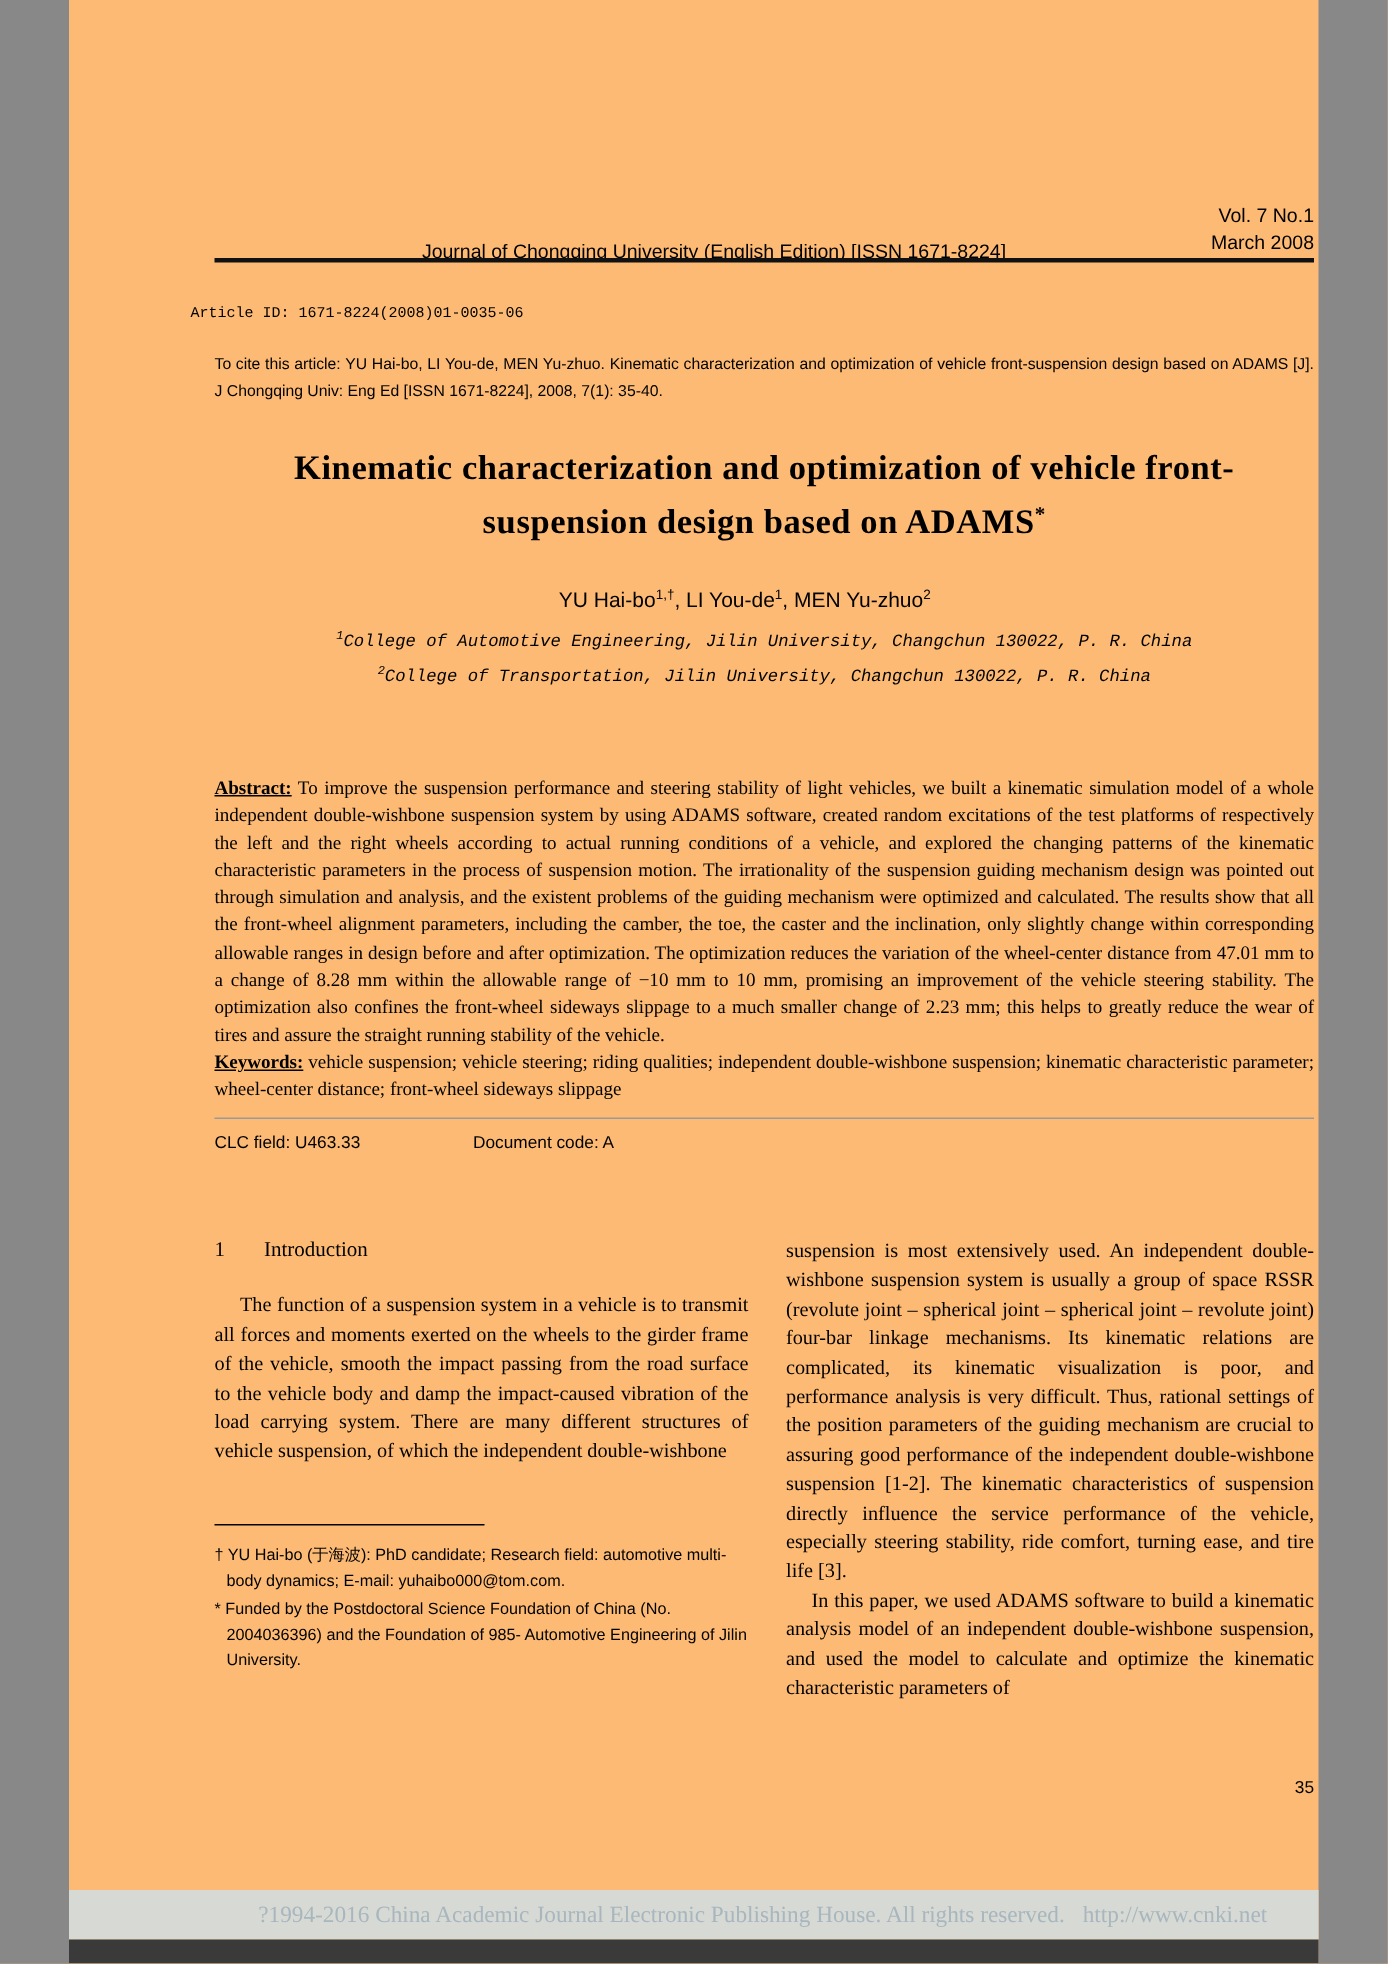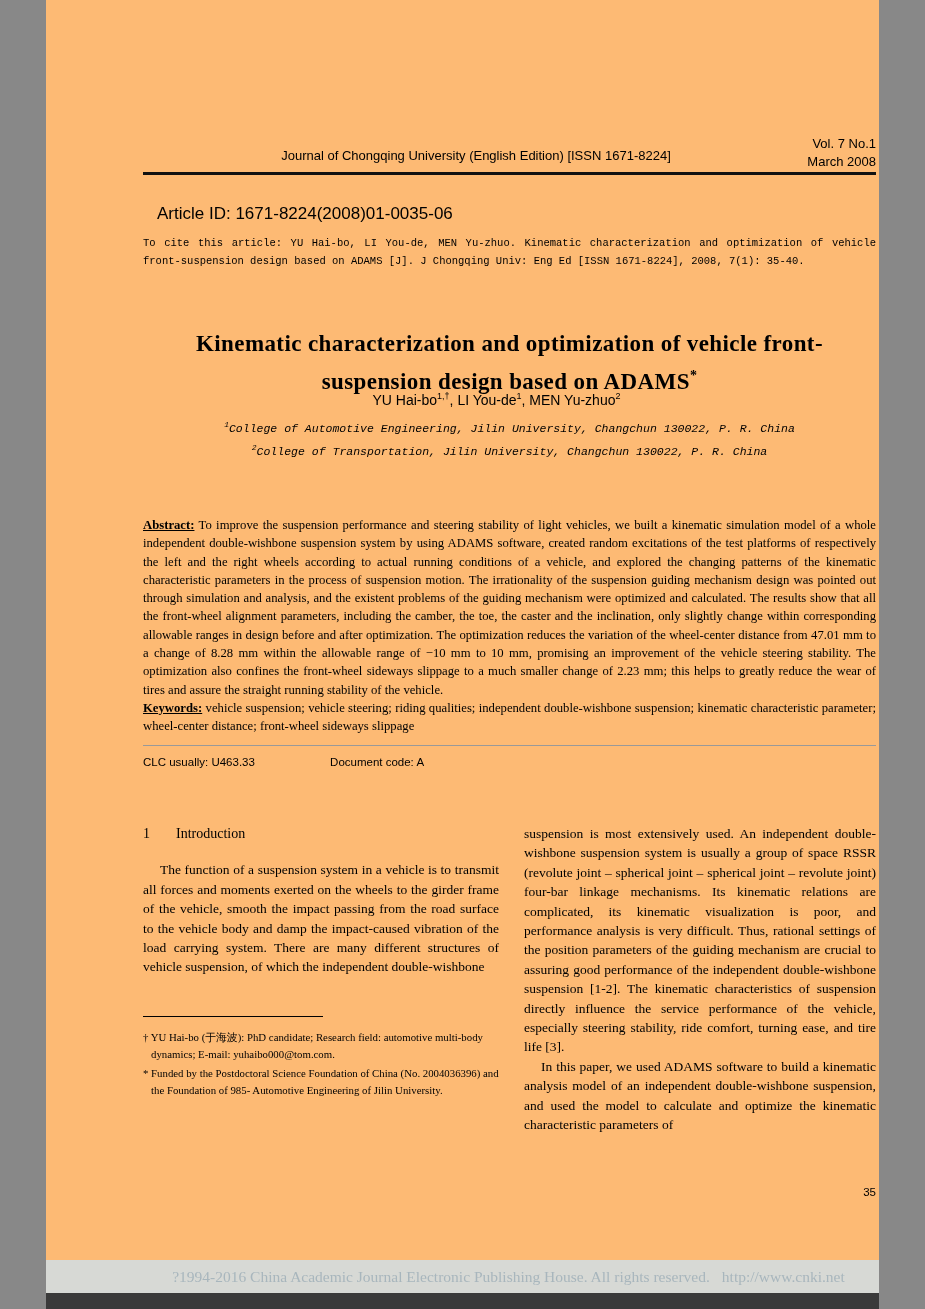--- a/index.html
+++ b/index.html
@@ -6,31 +6,31 @@
   html,body { background:#888; }
   .page {
     position:relative; width:833px; height:1309px; margin:0 auto;
     background:#fdba74; overflow:hidden;
     font-family:"Liberation Serif", serif; color:#000;
   }
 
   
   .vol-block { position:absolute; top:135px; left:97px; width:733px; text-align:right;
     font-family:"Liberation Sans", sans-serif; font-size:13px; line-height:18px; }
-  .journal-line { position:absolute; top:148px; left:0; width:860px; text-align:center;
+  .journal-line { position:absolute; top:160px; left:0; width:860px; text-align:center;
     font-family:"Liberation Sans", sans-serif; font-size:13px; }
   .rule-top { position:absolute; top:172px; left:97px; width:733px; height:3px; background:#111; }
 
-  .article-id { position:absolute; top:204px; left:111px;
-    font-family:Liberation Sans, sans-serif; font-size:17px; }
+  .article-id { position:absolute; top:204px; left:81px;
+    font-family:Liberation Mono, monospace; font-size:10px; }
   .cite { position:absolute; top:234px; left:97px; width:733px;
-    font-family:Liberation Mono, monospace; font-size:10.5px; line-height:18px; text-align:justify; }
+    font-family:Liberation Sans, sans-serif; font-size:10.5px; line-height:18px; text-align:justify; }
 
   .title { position:absolute; top:296px; left:97px; width:733px; text-align:center;
-    font-weight:bold; font-size:23px; line-height:32px; letter-spacing:0.4px;margin-top:32px; }
+    font-weight:bold; font-size:23px; line-height:32px; letter-spacing:0.4px; }
   .title sup { font-size:14px; }
 
   .authors { position:absolute; top:391px; left:84px; width:733px; text-align:center;
     font-family:"Liberation Sans", sans-serif; font-size:14px; }
   .authors sup { font-size:9px; }
 
   .affils { position:absolute; top:415px; left:97px; width:733px; text-align:center;
     font-family:Liberation Mono, monospace; font-style:italic; font-size:11.5px; line-height:19px; }
   .affils sup { font-size:8px; }
 
@@ -46,21 +46,21 @@
   .clc-line .clc-num { display:inline-block; margin-right:72px; }
 
   .col { position:absolute; top:824px; font-size:13.5px; line-height:19.4px; text-align:justify; }
   .col-left  { left:97px;  width:356px; }
   .col-right { left:478px; width:352px; }
   .sec-head { font-size:14px; margin-bottom:17px; }
   .sec-head .sec-num { display:inline-block; margin-right:26px; }
   .col p.body-para { text-indent:17px; }
 
   .footnotes { position:absolute; top:1016px; left:97px; width:360px;
-    font-family:Liberation Serif, serif; font-size:10.8px; line-height:17px; }
+    font-family:Liberation Sans, sans-serif; font-size:10.8px; line-height:17px; }
   .fn-rule { width:180px; border:none; border-top:1px solid #000; margin-bottom:12px; }
   .footnotes p { padding-left:8px; text-indent:-8px; margin-bottom:2px; text-align:left; }
 
   .page-num { position:absolute; top:1186px; left:97px; width:733px; text-align:right;
     font-family:"Liberation Sans", sans-serif; font-size:11.5px; }
 
   .footer-band { position:absolute; top:1260px; left:0; width:925px; height:33px;
     background:#d7d9d5; color:#a8b6bd; font-size:15.5px;
     display:flex; align-items:center; justify-content:center; gap:12px; }
   .footer-dark { position:absolute; top:1293px; left:0; width:925px; height:16px; background:#3a3a3a; }
@@ -93,21 +93,21 @@
     <div><sup>1</sup><span>College of Automotive Engineering, Jilin University, Changchun 130022, P. R. China</span></div>
     <div><sup>2</sup><span>College of Transportation, Jilin University, Changchun 130022, P. R. China</span></div>
   </div>
 
 
   <div class="front-matter">
     <p class="abs"><span class="lbl">Abstract:</span><span> To improve the suspension performance and steering stability of light vehicles, we built a kinematic simulation model of a whole independent double-wishbone suspension system by using ADAMS software, created random excitations of the test platforms of respectively the left and the right wheels according to actual running conditions of a vehicle, and explored the changing patterns of the kinematic characteristic parameters in the process of suspension motion. The irrationality of the suspension guiding mechanism design was pointed out through simulation and analysis, and the existent problems of the guiding mechanism were optimized and calculated. The results show that all the front-wheel alignment parameters, including the camber, the toe, the caster and the inclination, only slightly change within corresponding allowable ranges in design before and after optimization. The optimization reduces the variation of the wheel-center distance from 47.01 mm to a change of 8.28 mm  within the allowable range of −10 mm to 10 mm, promising an improvement of the vehicle steering stability. The optimization also confines the front-wheel sideways slippage to a much smaller change of 2.23 mm; this helps to greatly reduce the wear of tires and assure the straight running stability of the vehicle.</span></p>
     <p class="kw"><span class="lbl">Keywords:</span><span> vehicle suspension; vehicle steering; riding qualities; independent double-wishbone suspension; kinematic characteristic parameter; wheel-center distance; front-wheel sideways slippage</span></p>
     <hr class="front-rule">
     <div class="clc-line">
-      <span class="clc-num">CLC usually: U463.33</span>
+      <span class="clc-num">CLC field: U463.33</span>
       <span>Document code: A</span>
     </div>
   </div>
 
   <div class="col col-left">
     <div class="sec-head">
       <span class="sec-num">1</span><span>Introduction</span>
     </div>
     <p class="body-para">The function of a suspension system in a vehicle is to transmit all forces and moments exerted on the wheels to the girder frame of the vehicle, smooth the impact passing from the road surface to the vehicle body and damp the impact-caused vibration of the load carrying system. There are many different structures of vehicle suspension, of which the independent double-wishbone</p>
   </div>

